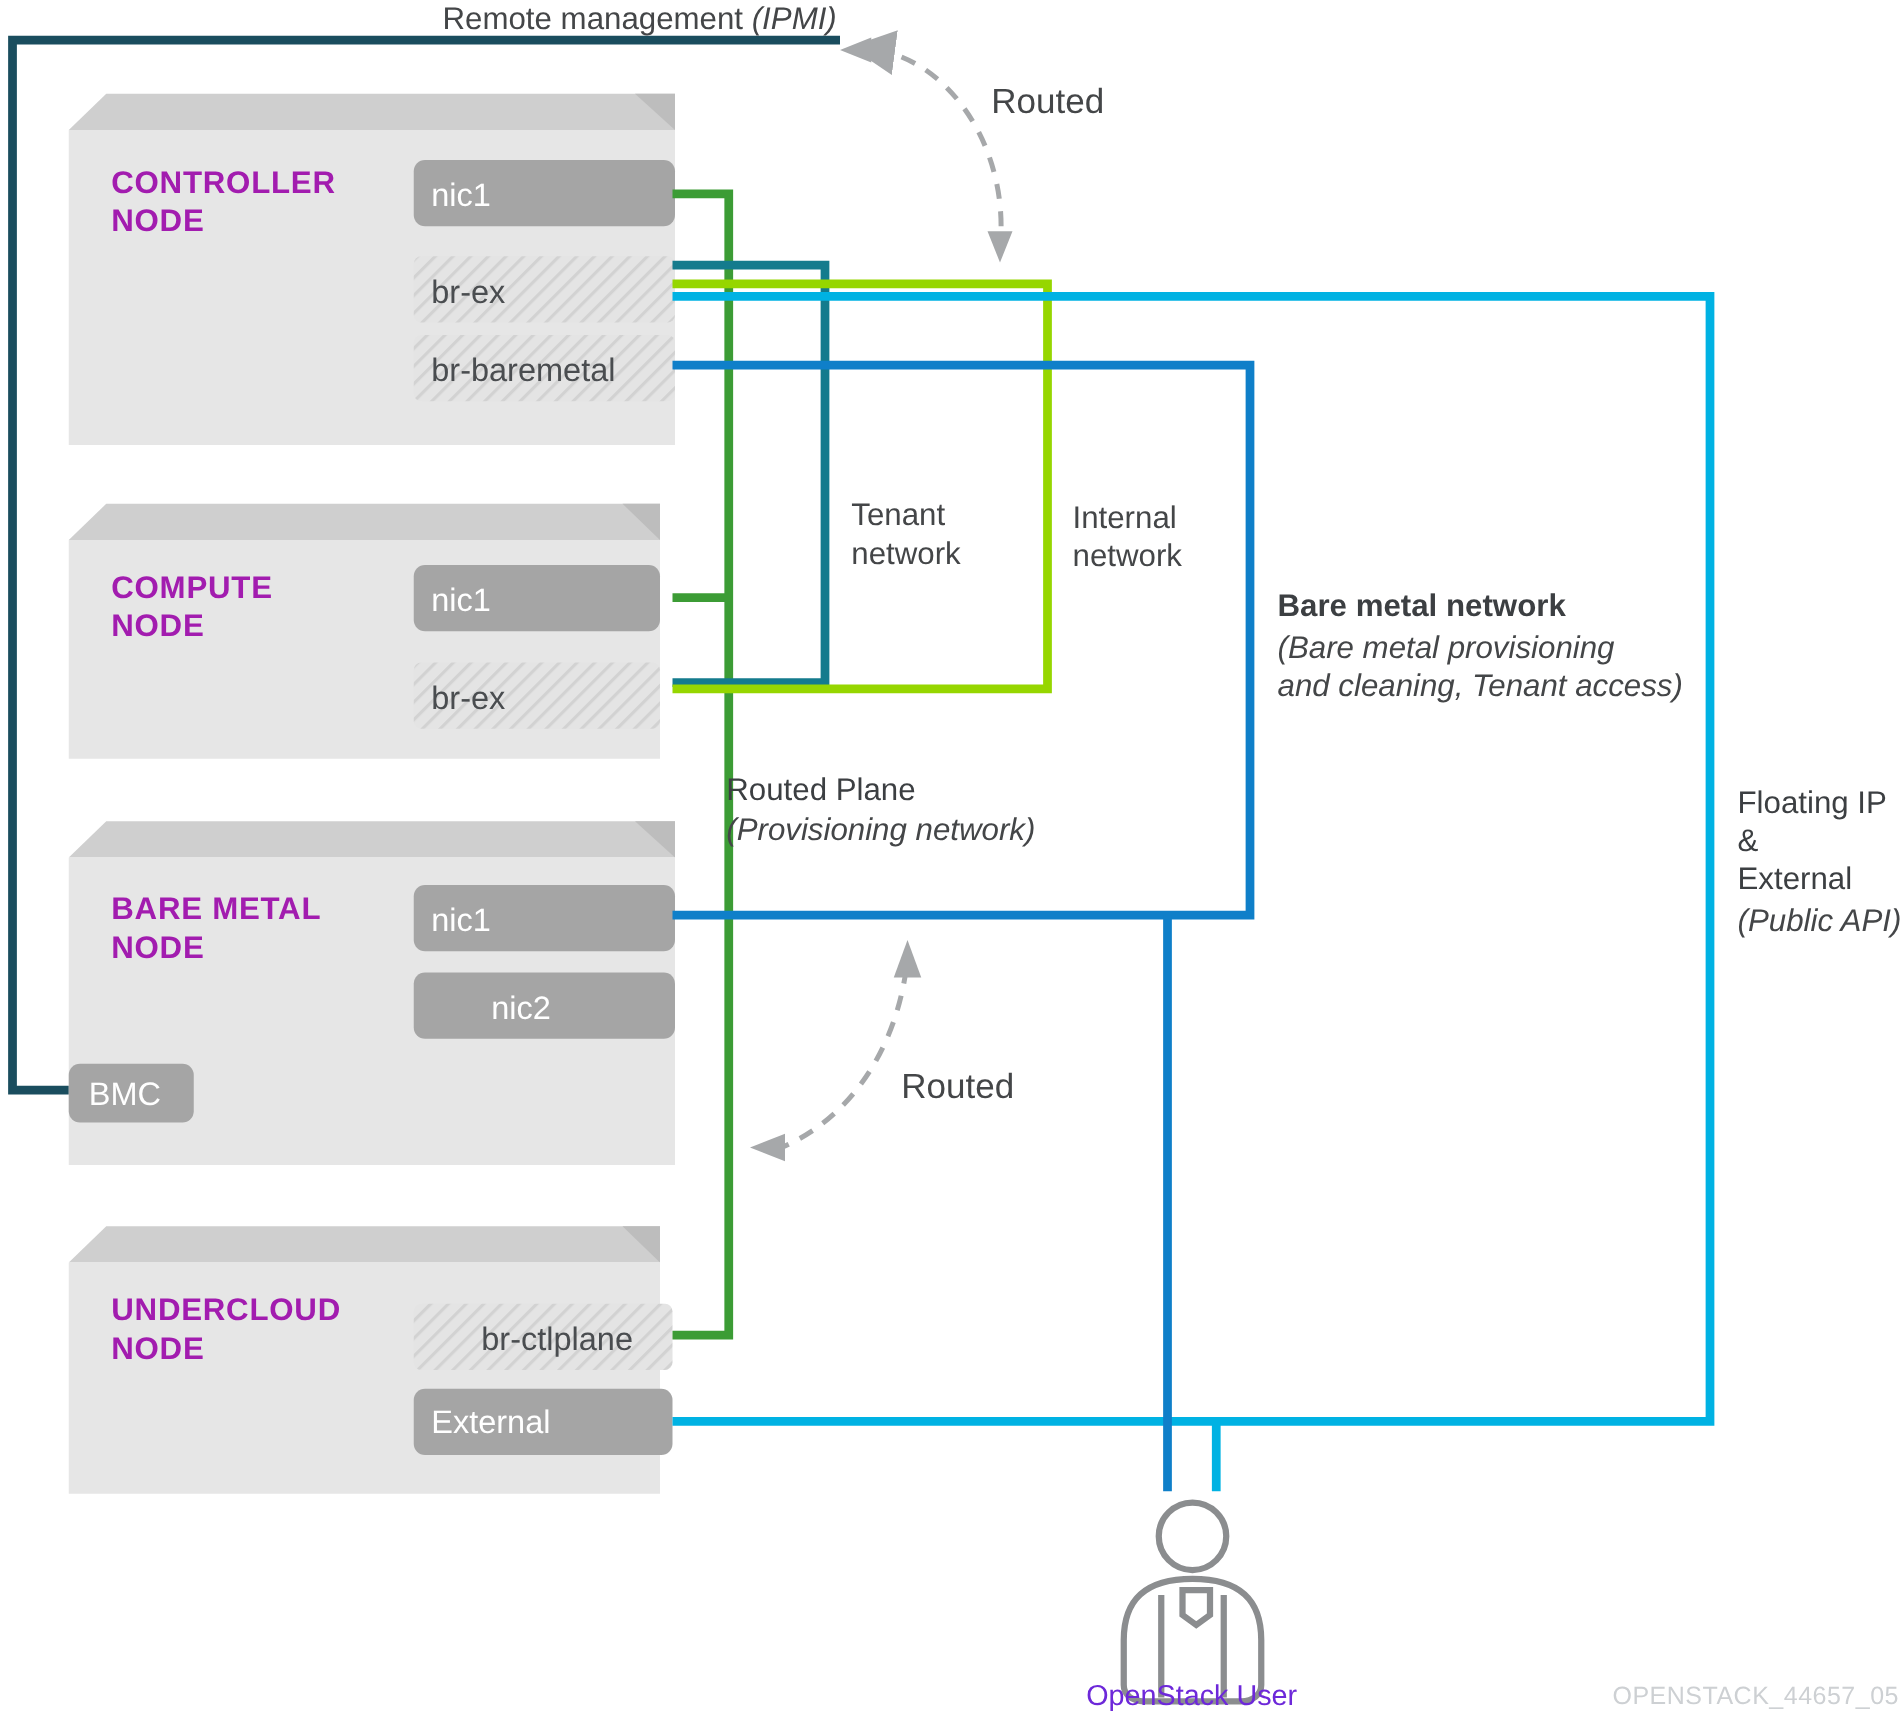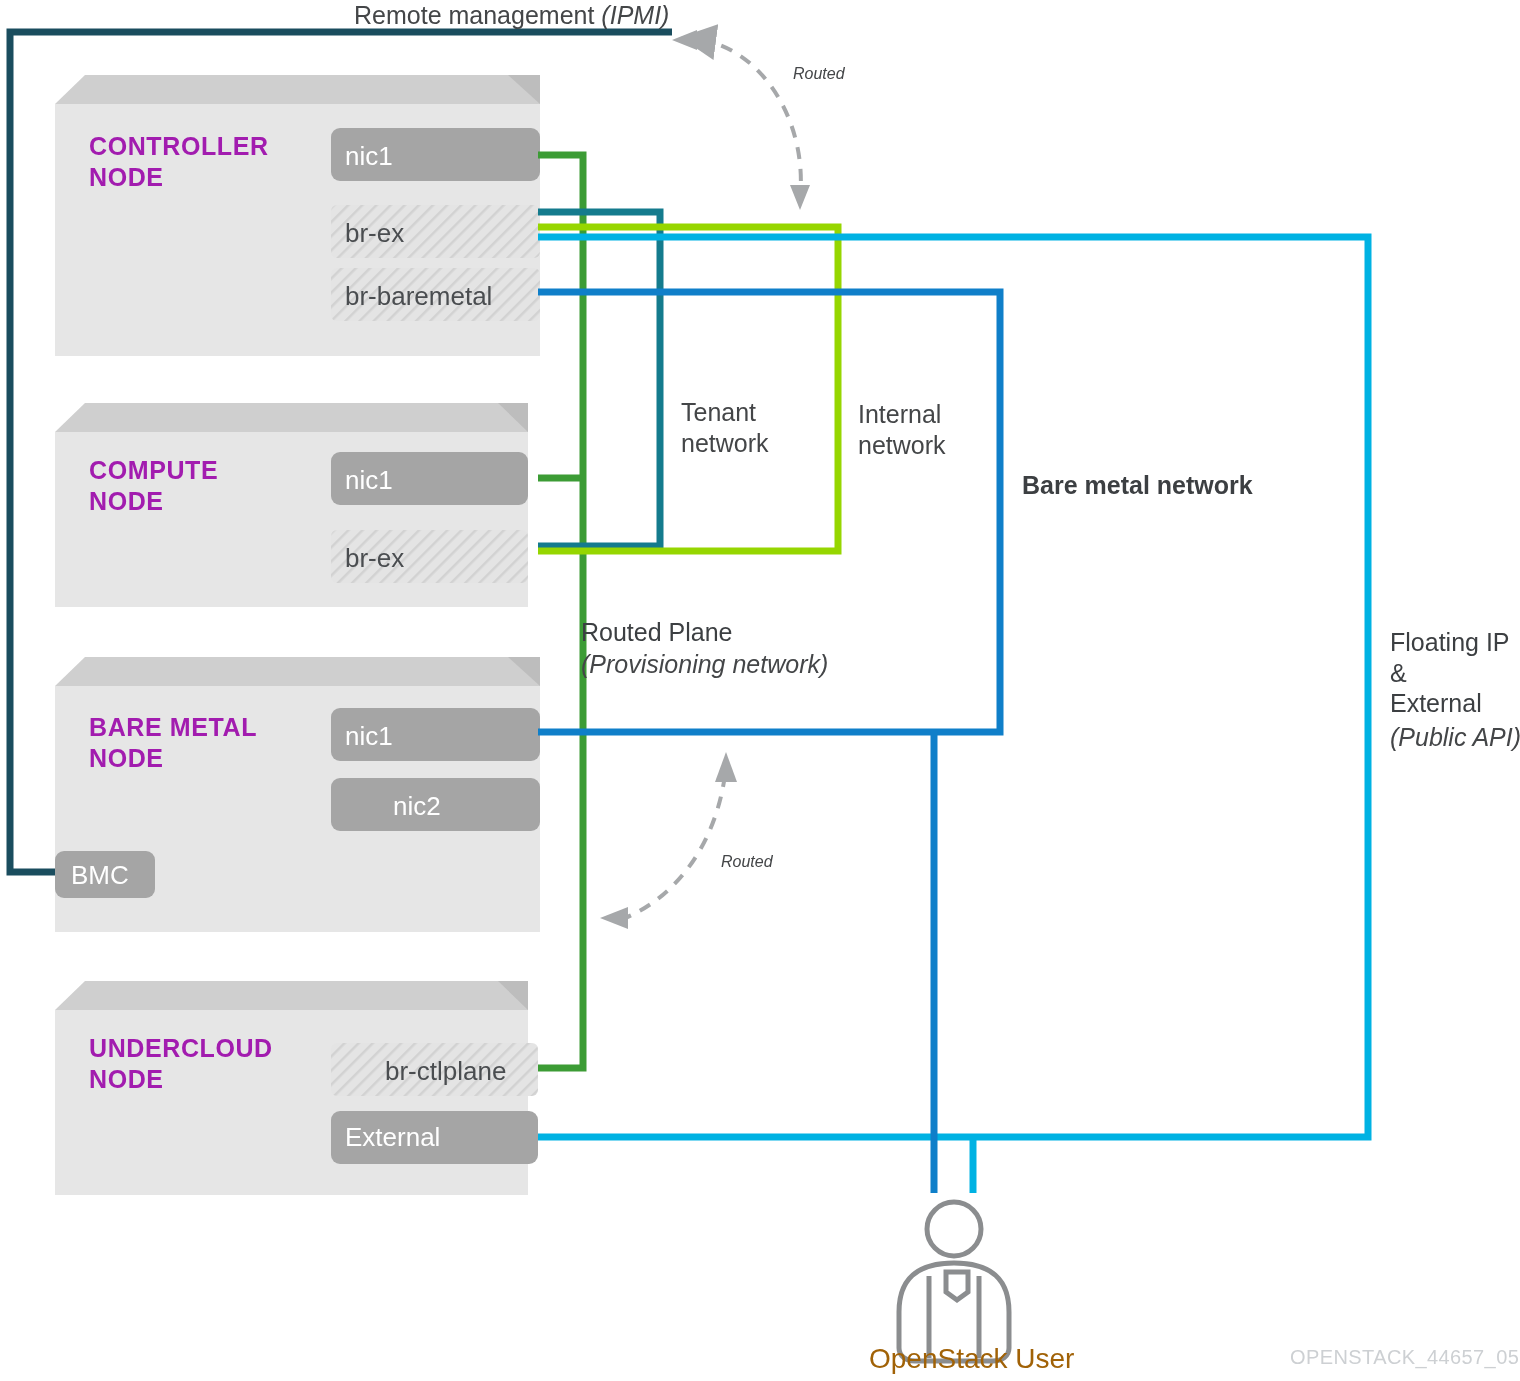--- a/index.html
+++ b/index.html
@@ -46,39 +46,38 @@
   .net-label-bold {
     font-size: 25px;
     color: #3c3f42;
   }
   .net-label-it {
     font-size: 25px;
     font-style: italic;
     color: #444648;
   }
   .routed-label {
-    font-size: 16px;
-    font-style: italic;
+    font-size: 28px;
     color: #444648;
   }
   .top-label {
     font-size: 25px;
     color: #444648;
   }
   .iface-label {
     position: absolute;
     font-size: 26px;
     white-space: pre;
     line-height: 1;
   }
   .iface-nic { color: #ffffff; }
   .iface-br  { color: #4a4d50; }
   .user-label {
-    font-size: 28px;
-    color: #a16207;
+    font-size: 23px;
+    color: #6d28d9;
   }
   .watermark {
     font-size: 20px;
     color: #cdd0d3;
     letter-spacing: 0.4px;
   }
 </style>
 </head>
 <body>
 
@@ -210,20 +209,22 @@
   <div class="iface-label iface-br" style="left:345px; top:1058px;margin-left:40px;">br-ctlplane</div>
   <div class="iface-label iface-nic" style="left:345px; top:1124px;">External</div>
 
   <div class="txt net-label" style="left:681px; top:397px;">Tenant
 network</div>
 
   <div class="txt net-label" style="left:858px; top:399px;">Internal
 network</div>
 
   <div class="txt net-label-bold" style="left:1022px; top:470px; font-weight:bold;">Bare metal network</div>
+  <div class="txt net-label-it" style="left:1022px; top:503px;">(Bare metal provisioning
+and cleaning, Tenant access)</div>
 
   <div class="txt net-label-bold" style="left:1390px; top:627px; font-weight:normal;">Floating IP
 &amp;
 External</div>
   <div class="txt net-label-it" style="left:1390px; top:722px;">(Public API)</div>
 
   <div class="txt net-label-bold" style="left:581px; top:617px;">Routed Plane</div>
   <div class="txt net-label-it" style="left:581px; top:649px;">(Provisioning network)</div>
 
   <div class="txt routed-label" style="left:793px; top:64px;">Routed</div>

